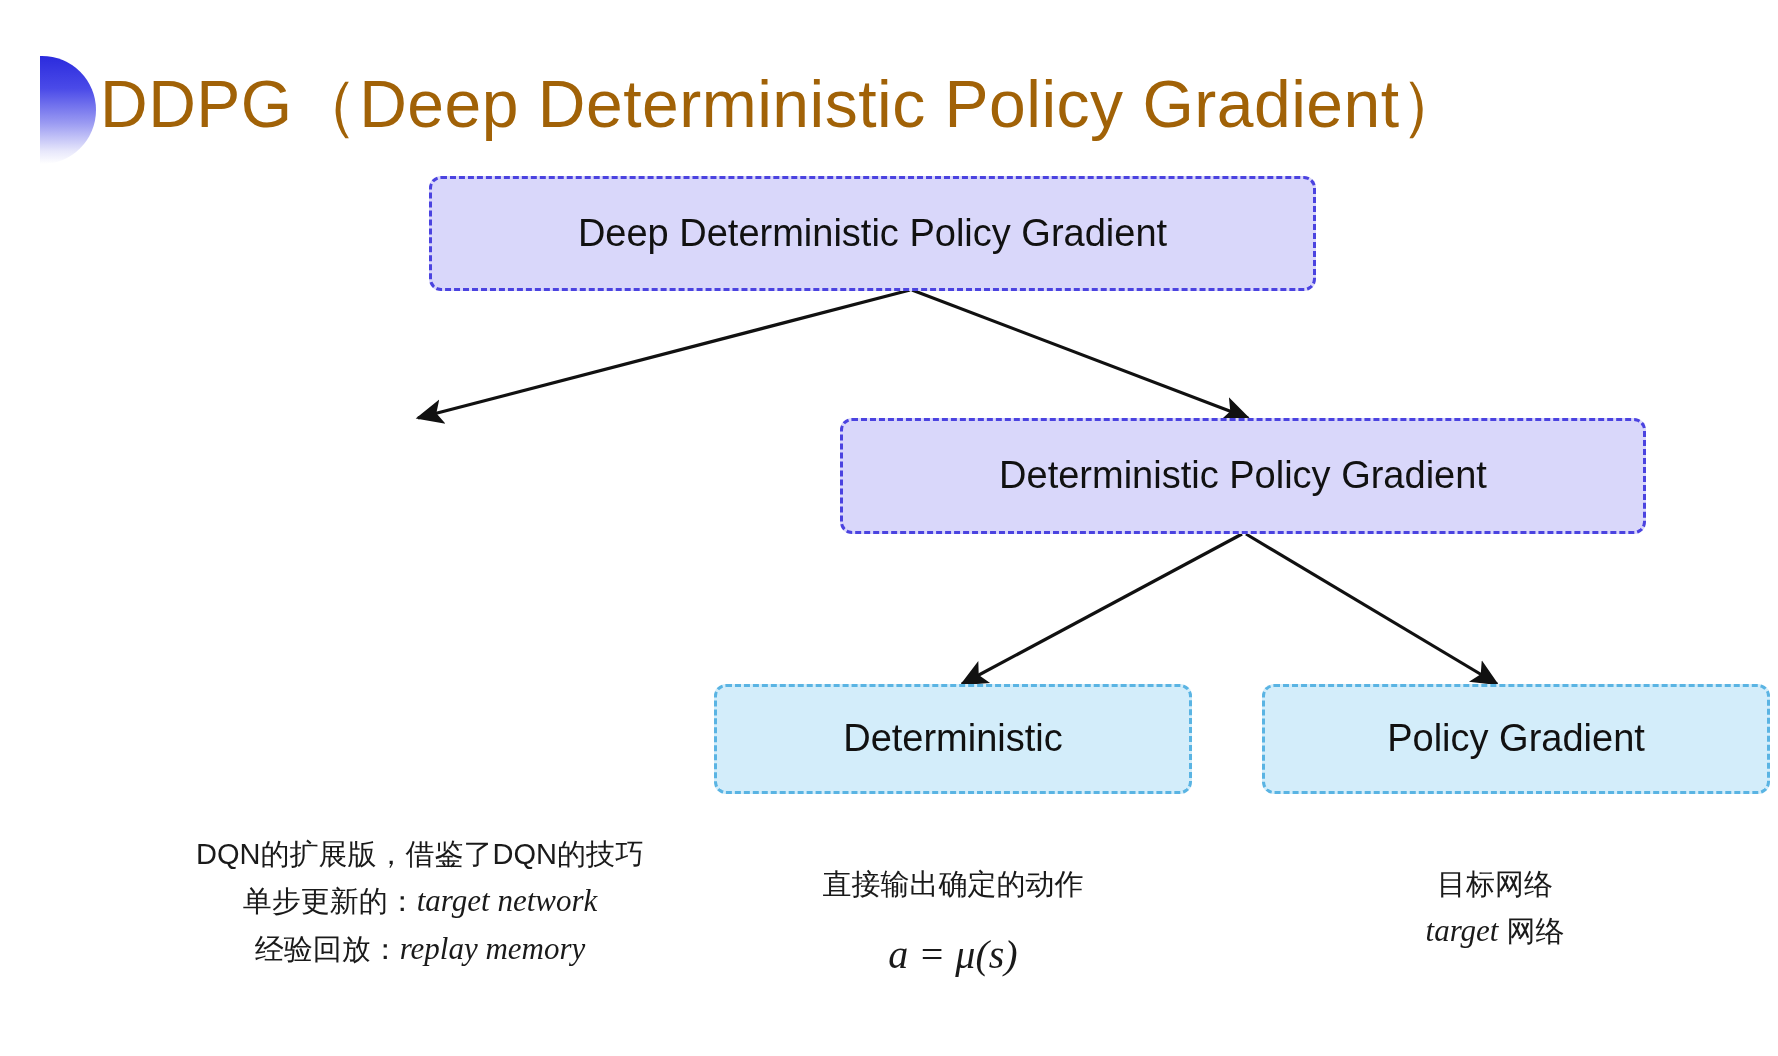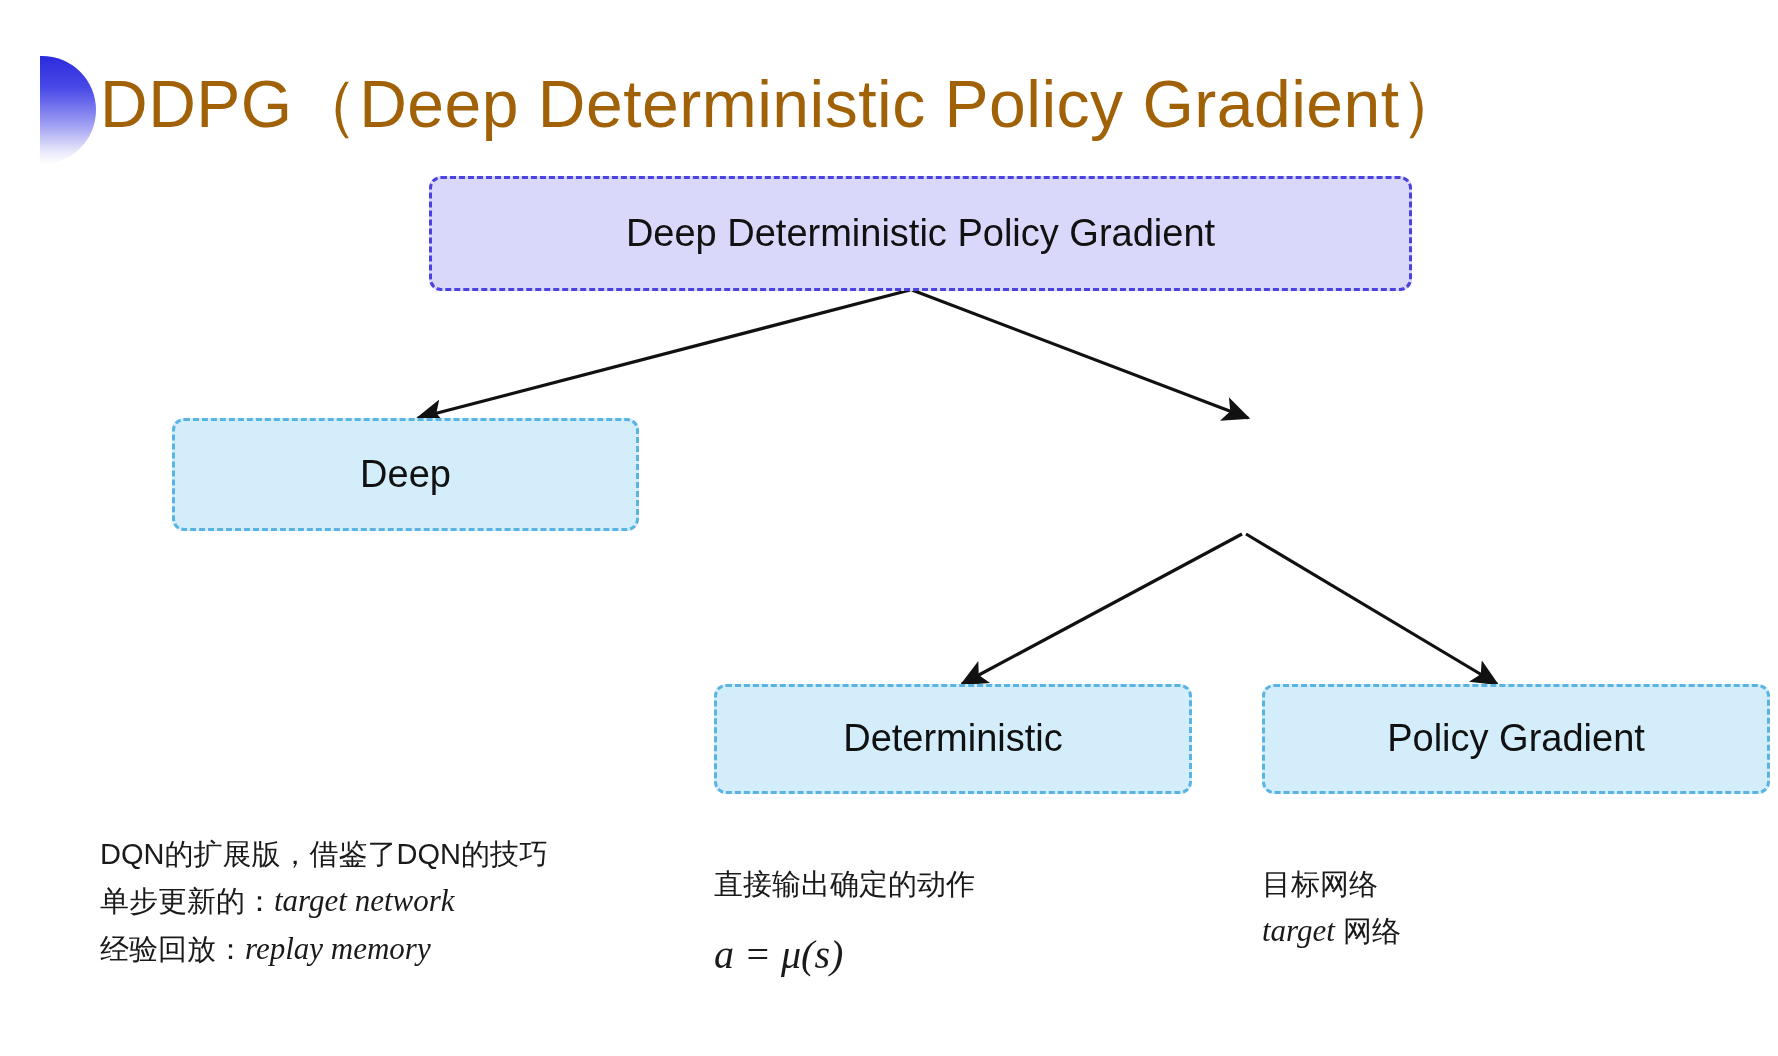--- a/index.html
+++ b/index.html
@@ -83,21 +83,21 @@
 
   
   .caption {
     position: absolute;
     color: #1a1a1a;
     font-size: 29px;
     line-height: 1.55;
     white-space: nowrap;
     z-index: 3;
   }
-  .caption.center { }
+  .caption.center { text-align: center; }
   .cap-line { display: block; }
   .mono-italic {
     font-family: "Liberation Serif", "DejaVu Serif", serif;
     font-style: italic;
     font-size: 31px;
   }
   .formula {
     font-family: "Liberation Serif", "DejaVu Serif", serif;
     font-style: italic;
     font-size: 40px;
@@ -121,28 +121,28 @@
 
     <line x1="910" y1="290" x2="418" y2="418" stroke="#111111" stroke-width="3.2" marker-end="url(#arrowhead)"></line>
 
     <line x1="912" y1="290" x2="1248" y2="418" stroke="#111111" stroke-width="3.2" marker-end="url(#arrowhead)"></line>
 
     <line x1="1242" y1="534" x2="962" y2="684" stroke="#111111" stroke-width="3.2" marker-end="url(#arrowhead)"></line>
 
     <line x1="1246" y1="534" x2="1497" y2="684" stroke="#111111" stroke-width="3.2" marker-end="url(#arrowhead)"></line>
   </svg>
 
-  <div class="node purple" style="left:429px; top:176px; width:983px; height:115px;">
+  <div class="node purple" style="left:429px; top:176px; width:887px; height:115px;">
     <span>Deep Deterministic Policy Gradient</span>
   </div>
 
-  <div class="node blue" style="left:172px; top:418px; width:467px; height:113px;">
-    <span>Deep</span>
+
+  <div class="node purple" style="left:840px; top:418px; width:806px; height:116px;">
+    <span>Deterministic Policy Gradient</span>
   </div>
-
 
   <div class="node blue" style="left:714px; top:684px; width:478px; height:110px;">
     <span>Deterministic</span>
   </div>
 
   <div class="node blue" style="left:1262px; top:684px; width:508px; height:110px;">
     <span>Policy Gradient</span>
   </div>
 
   <div class="caption center" style="left:100px; top:832px; width:640px;">

